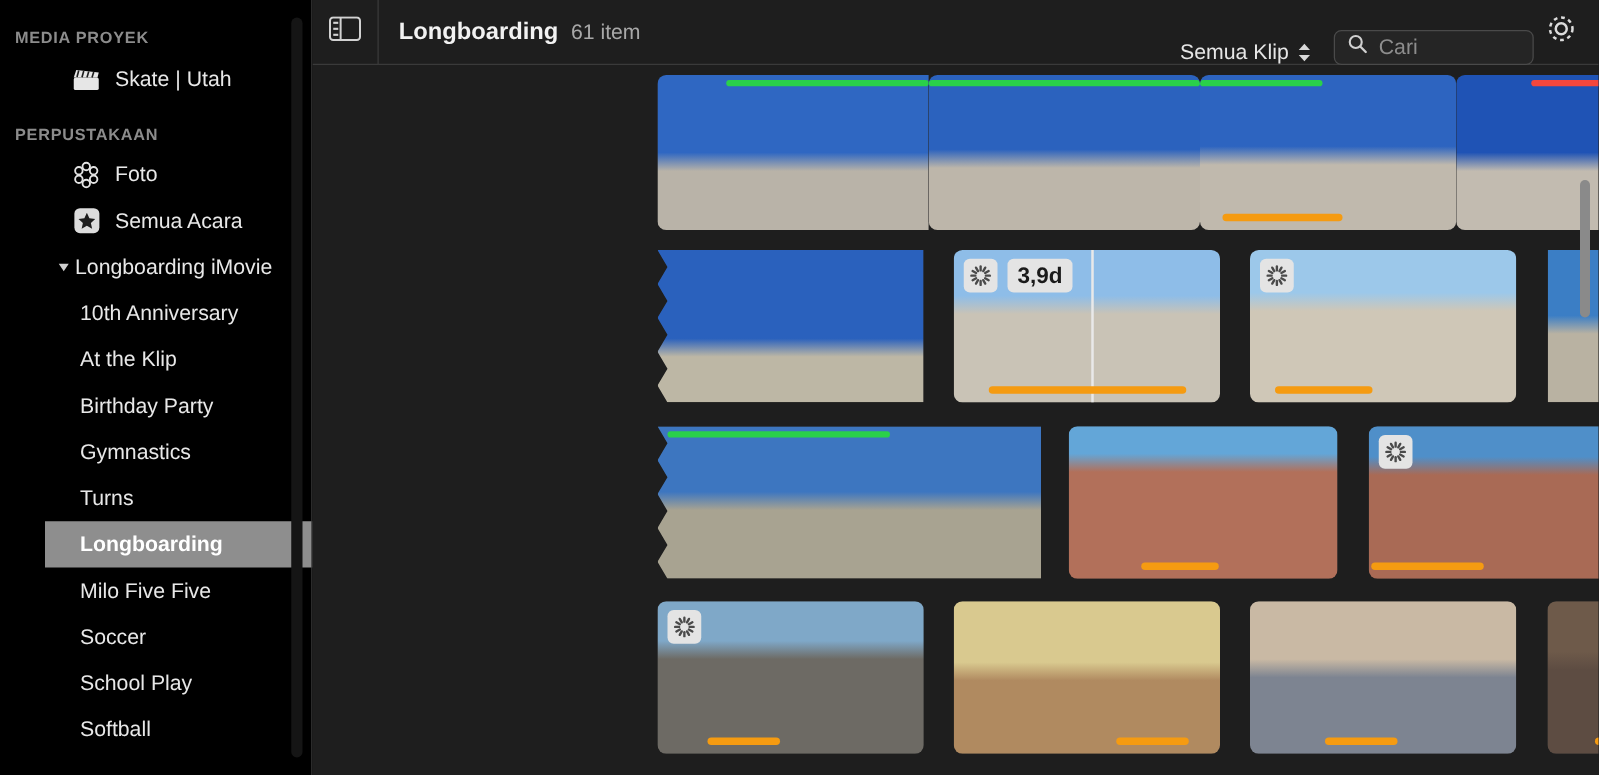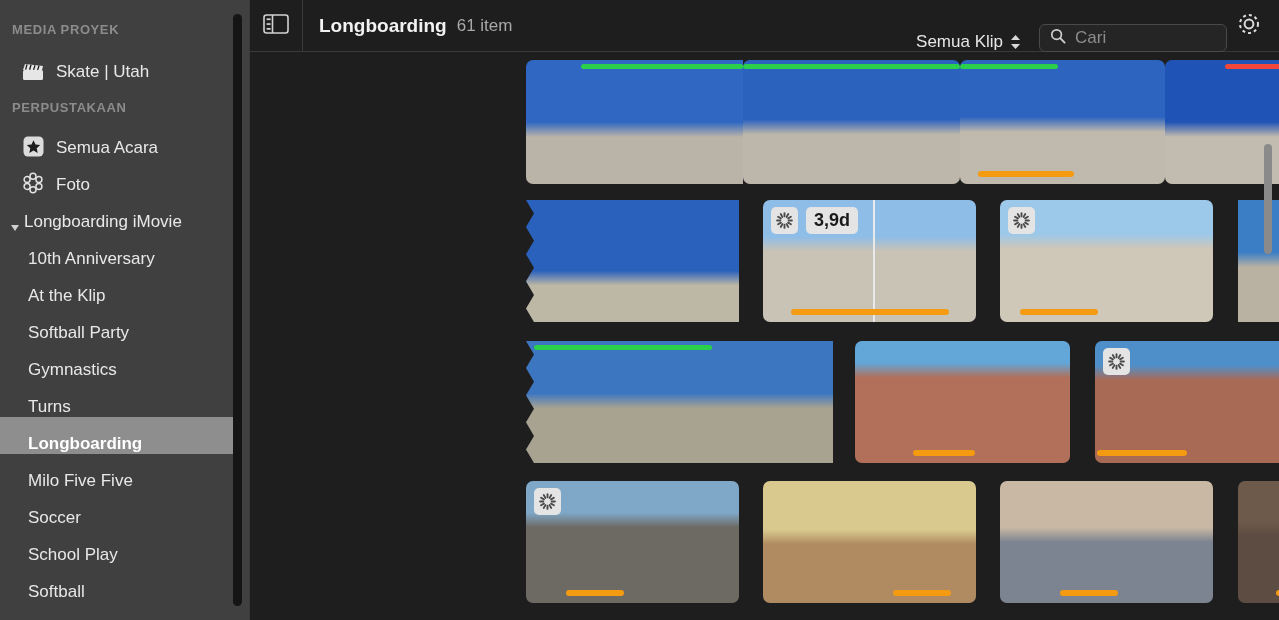--- a/index.html
+++ b/index.html
@@ -8,31 +8,31 @@
     background: #1e1e1e;
     font-family: "Liberation Sans", sans-serif;
     overflow: hidden;
   }
   .app { position: relative; width: 1279px; height: 620px; display: flex; background: #1e1e1e; }
 
   
   .sidebar {
     position: relative;
     width: 250px; height: 620px;
-    background: #404040;
+    background: #000000;
     flex: 0 0 250px;
     overflow: hidden;
   }
   .sb-section-title {
     font-size: 13px; font-weight: bold; letter-spacing: 0.6px;
     color: #8c8c8c; padding: 0 0 0 12px;
   }
   .sb-row {
-    display: flex; align-items: flex-end; height: 37px;
-    color: #e8e8e8; font-size: 17px; white-space: nowrap;
+    display: flex; align-items: center; height: 37px;
+    color: #e8e8e8; font-size: 17px; white-space: nowrap; margin-left: 36px;
   }
   .sb-row .sb-label { overflow: hidden; text-overflow: ellipsis; }
   .sb-icon { width: 30px; margin-left: 18px; margin-right: 8px;
              display: flex; align-items: center; justify-content: center; }
   .sb-child { padding-left: 28px; font-size: 17px; }
   .sb-selected { background: #8e8e8e; color: #ffffff; font-weight: bold; width: 237px; }
   .disclosure {
     width: 0; height: 0; margin-left: 12px; margin-right: 6px;
     border-left: 6px solid #d0d0d0; border-top: 4.5px solid transparent;
     border-bottom: 4.5px solid transparent; transform: rotate(90deg);
@@ -57,21 +57,21 @@
   }
   .tb-title { font-size: 19px; font-weight: bold; color: #f2f2f2; margin-left: 16px; }
   .tb-count { font-size: 17px; color: #a8a8a8; margin-left: 10px; }
   .tb-right { margin-left: auto; display: flex; align-items: flex-end; padding-right: 8px; }
   .popup {
     display: flex; align-items: center; gap: 7px; color: #e6e6e6; font-size: 17px;
   }
   .stepper { display: flex; flex-direction: column; gap: 3px; }
   .search-box {
     display: flex; align-items: center; gap: 9px;
-    width: 188px; height: 28px; margin-left: 18px; padding: 0 10px;
+    width: 160px; height: 28px; margin-left: 18px; padding: 0 10px;
     background: #252525; border: 1px solid #4a4a4a; border-radius: 6px;
   }
   .search-ph { color: #8d8d8d; font-size: 17px; }
   .gear-btn { width: 44px; height: 52px; display: flex; align-items: center; justify-content: center; }
 
   
   .browser { position: relative; width: 100%; height: 568px; background: #1e1e1e; overflow: hidden; }
   .thumb {
     position: absolute; overflow: hidden; background: #2a2a2a;
   }
@@ -121,57 +121,57 @@
       </span>
       <span class="sb-label">Skate | Utah</span>
     </div>
 
     <div style="height:18px"></div>
     <div class="sb-section-title">PERPUSTAKAAN</div>
     <div style="height:6px"></div>
 
     <div class="sb-row">
       <span class="sb-icon">
-        <svg width="23" height="23" viewBox="0 0 23 23">
-          <rect x="1.5" y="1.5" width="20" height="20" rx="4.5" fill="#dcdcdc"></rect>
-          <path d="M11.5 5.2 L13.5 9.6 L18.2 10.1 L14.7 13.3 L15.7 18 L11.5 15.6 L7.3 18 L8.3 13.3 L4.8 10.1 L9.5 9.6 Z" fill="#1d1d1d"></path>
-        </svg>
-      </span>
-      <span class="sb-label">Semua Acara</span>
-    </div>
-
-    <div class="sb-row">
-      <span class="sb-icon">
         <svg width="24" height="24" viewBox="0 0 24 24">
           <g fill="none" stroke="#e2e2e2" stroke-width="1.5">
             <circle cx="12" cy="5.2" r="3"></circle>
               <circle cx="17.9" cy="8.6" r="3"></circle>
             <circle cx="17.9" cy="15.4" r="3"></circle>
               <circle cx="12" cy="18.8" r="3"></circle>
             <circle cx="6.1" cy="15.4" r="3"></circle>
               <circle cx="6.1" cy="8.6" r="3"></circle>
           </g>
         </svg>
       </span>
       <span class="sb-label">Foto</span>
     </div>
 
     <div class="sb-row">
+      <span class="sb-icon">
+        <svg width="23" height="23" viewBox="0 0 23 23">
+          <rect x="1.5" y="1.5" width="20" height="20" rx="4.5" fill="#dcdcdc"></rect>
+          <path d="M11.5 5.2 L13.5 9.6 L18.2 10.1 L14.7 13.3 L15.7 18 L11.5 15.6 L7.3 18 L8.3 13.3 L4.8 10.1 L9.5 9.6 Z" fill="#1d1d1d"></path>
+        </svg>
+      </span>
+      <span class="sb-label">Semua Acara</span>
+    </div>
+
+    <div class="sb-row">
       <span class="disclosure"></span>
       <span class="sb-label">Longboarding iMovie</span>
     </div>
 
     <div class="sb-row sb-child">
       <span class="sb-label">10th Anniversary</span>
       </div>
     <div class="sb-row sb-child">
       <span class="sb-label">At the Klip</span>
       </div>
     <div class="sb-row sb-child">
-      <span class="sb-label">Softball Party</span>
+      <span class="sb-label">Birthday Party</span>
       </div>
     <div class="sb-row sb-child">
       <span class="sb-label">Gymnastics</span>
       </div>
     <div class="sb-row sb-child">
       <span class="sb-label">Turns</span>
       </div>
     <div class="sb-row sb-child sb-selected">
       <span class="sb-label">Longboarding</span>
       </div>

